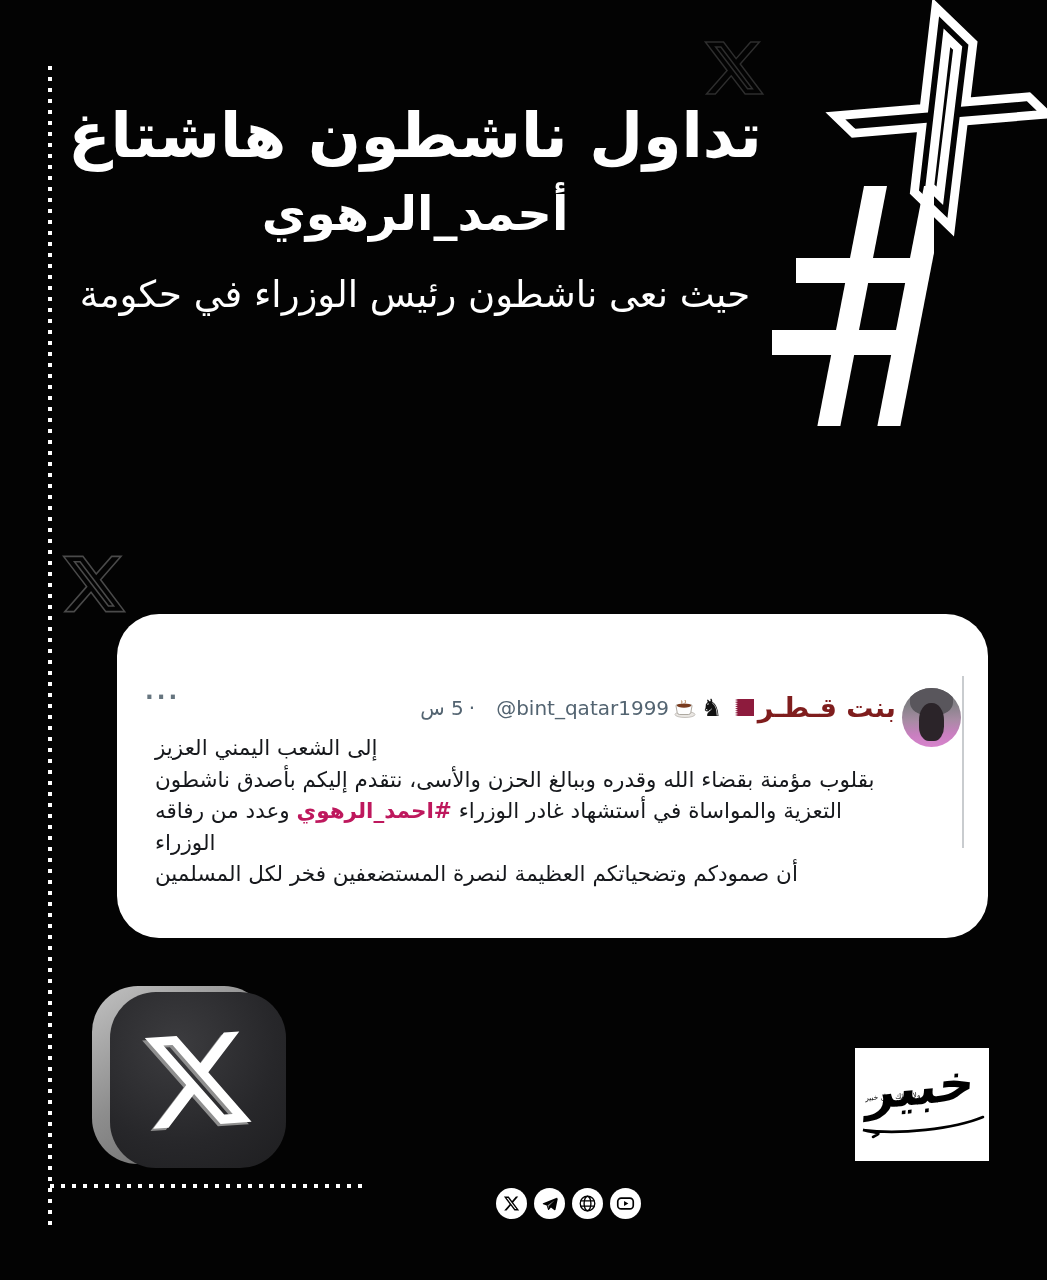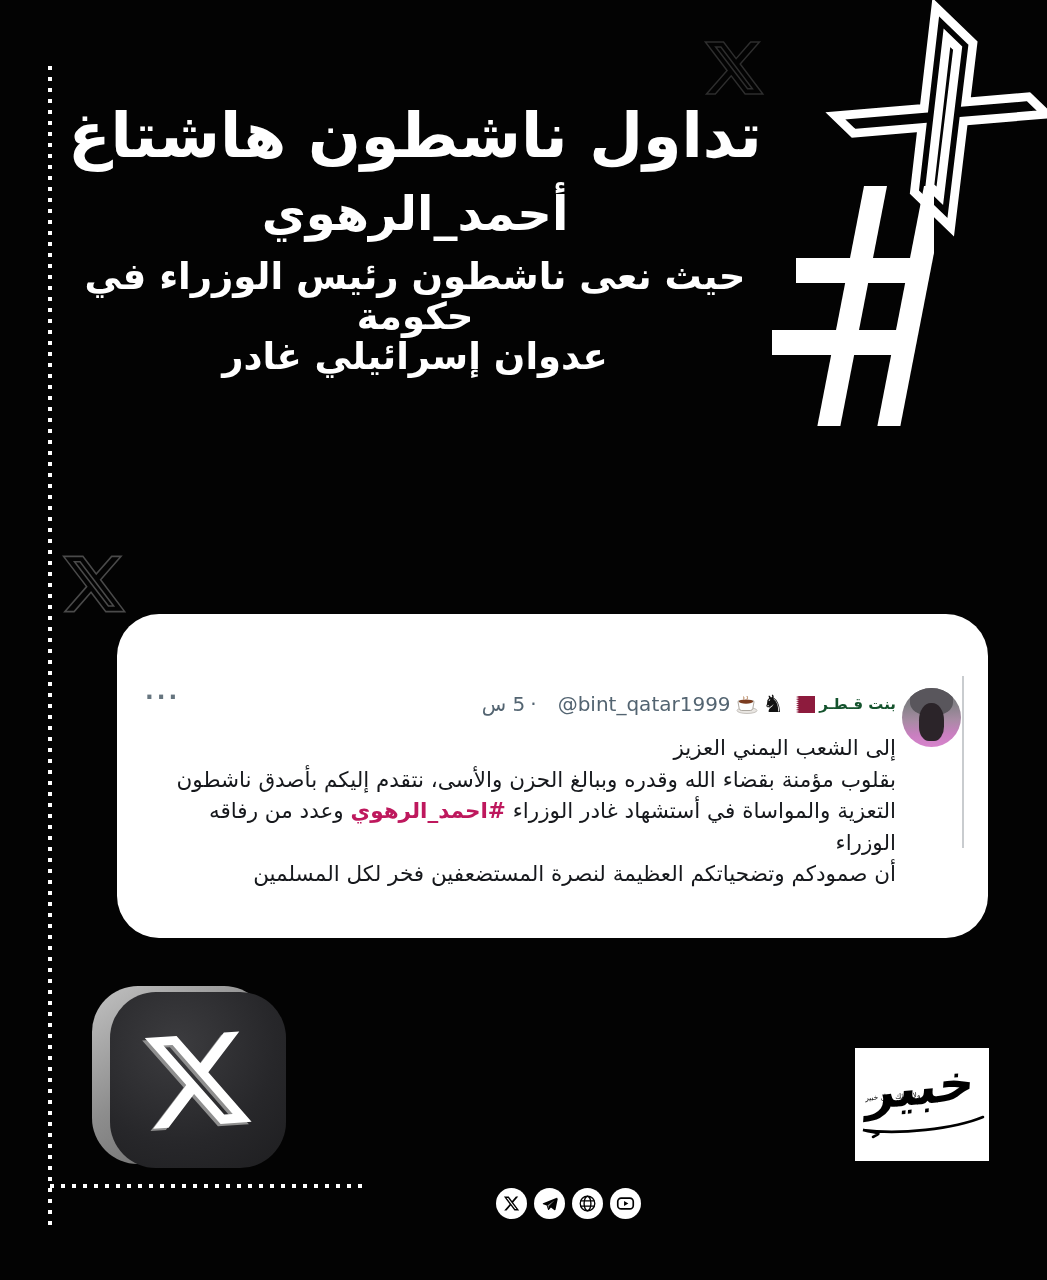--- a/index.html
+++ b/index.html
@@ -19,21 +19,21 @@
     position:absolute;left:50px;top:1184px;width:316px;height:4px;
     background-image:repeating-linear-gradient(to right,#fff 0 4px,transparent 4px 11px);
   }
   
   .headline{
     position:absolute;left:50px;top:96px;width:730px;
     color:#fff;text-align:center;direction:rtl;
   }
   .headline .l1{font-size:62px;font-weight:bold;line-height:1.3;}
   .headline .l2{font-size:48px;font-weight:bold;line-height:1.25;margin-top:6px;}
-  .headline .sub{font-size:37px;font-weight:bold;line-height:40px;margin-top:14px;text-align:center;}
+  .headline .sub{font-size:37px;font-weight:normal;line-height:76px;margin-top:14px;text-align:center;}
   
   .x-outline{position:absolute;}
   .x-big-rot{position:absolute;left:852px;top:26px;width:182px;height:182px;transform:rotate(44deg);}
   .hash-svg{position:absolute;left:764px;top:186px;}
   
   .card{
     position:absolute;left:117px;top:614px;width:871px;height:324px;
     background:#fff;border-radius:42px;
   }
   .tweet{position:absolute;inset:0;direction:rtl;}
@@ -54,28 +54,28 @@
     position:absolute;right:24px;top:62px;width:2px;height:172px;background:#c9cccf;
   }
   .more-dots{
     position:absolute;left:28px;top:70px;direction:ltr;
     color:#66757f;font-size:23px;font-weight:bold;letter-spacing:3px;cursor:pointer;
   }
   .name-row{
     position:absolute;right:92px;top:78px;left:40px;
     display:flex;align-items:center;gap:4px;direction:rtl;white-space:nowrap;
   }
-  .disp-name{font-size:15px;font-weight:bold;color:#14532d;}
+  .disp-name{font-size:27px;font-weight:bold;color:#7f1d1d;}
   .emoji{display:inline-flex;align-items:center;}
   .knight{font-size:24px;color:#111;line-height:1;}
   .handle-group{color:#536471;font-size:20px;display:inline-flex;align-items:center;gap:5px;}
   .handle{direction:ltr;unicode-bidi:embed;margin-left:16px;}
   .tweet-body{
     position:absolute;right:92px;left:38px;top:118px;
-    text-align:right;font-size:21.5px;line-height:31.5px;color:#16181c;
+    text-align:left;font-size:21.5px;line-height:31.5px;color:#16181c;
   }
   .hashtag{color:#be185d;font-weight:bold;cursor:pointer;}
   
   .x3d{position:absolute;left:92px;top:982px;width:200px;height:192px;}
   .x3d .back{
     position:absolute;left:0;top:4px;width:178px;height:178px;border-radius:46px;
     background:linear-gradient(145deg,#c2c2c2 0%,#8d8d8d 45%,#5f5f5f 100%);
   }
   .x3d .front{
     position:absolute;left:18px;top:10px;width:176px;height:176px;border-radius:46px;
@@ -130,21 +130,20 @@
       <rect x="32" y="72" width="132" height="25"></rect>
       <rect x="8" y="144" width="132" height="25"></rect>
     </g>
   </svg>
 
   <div class="headline">
     <div class="l1">تداول ناشطون هاشتاغ</div>
     <div class="l2">أحمد_الرهوي</div>
     <div class="sub">
       <div>حيث نعى ناشطون رئيس الوزراء في حكومة</div>
-      <div>عدوان إسرائيلي غادر</div>
     </div>
   </div>
 
   <svg class="x-outline" style="left:60px;top:550px;" width="68" height="68" viewBox="0 0 24 24">
     <path d="M18.244 2.25h3.308l-7.227 8.26 8.502 11.24H16.17l-5.214-6.817L4.99 21.75H1.68l7.73-8.835L1.254 2.25H8.08l4.713 6.231zM17.083 19.77h1.833L7.084 4.126H5.117z" fill="none" stroke="#4a4a4a" stroke-width="0.55"></path>
   </svg>
 
   <div class="card">
     <div class="tweet">
 

